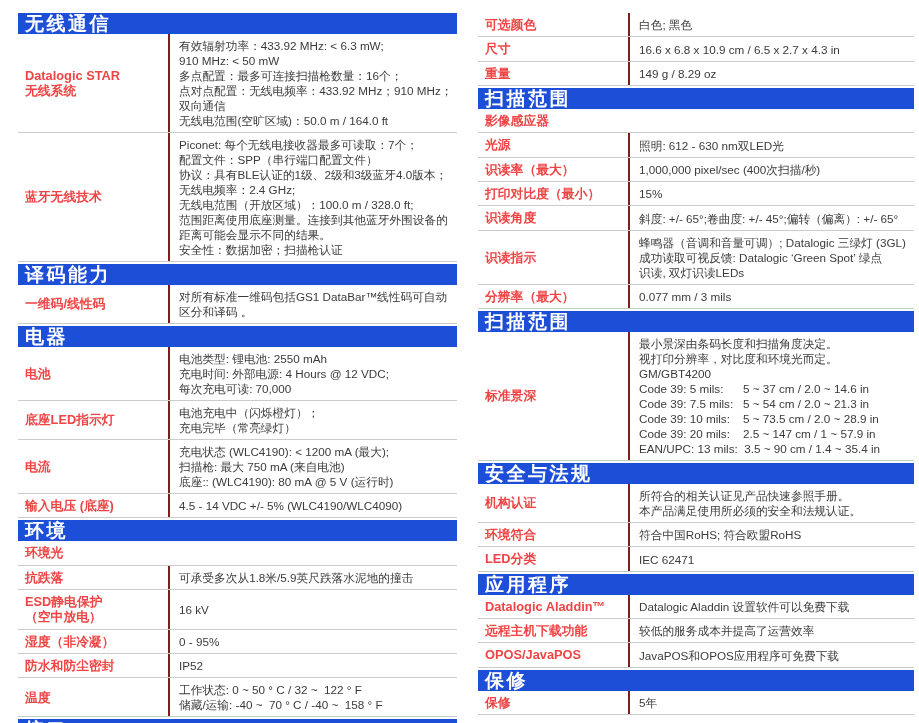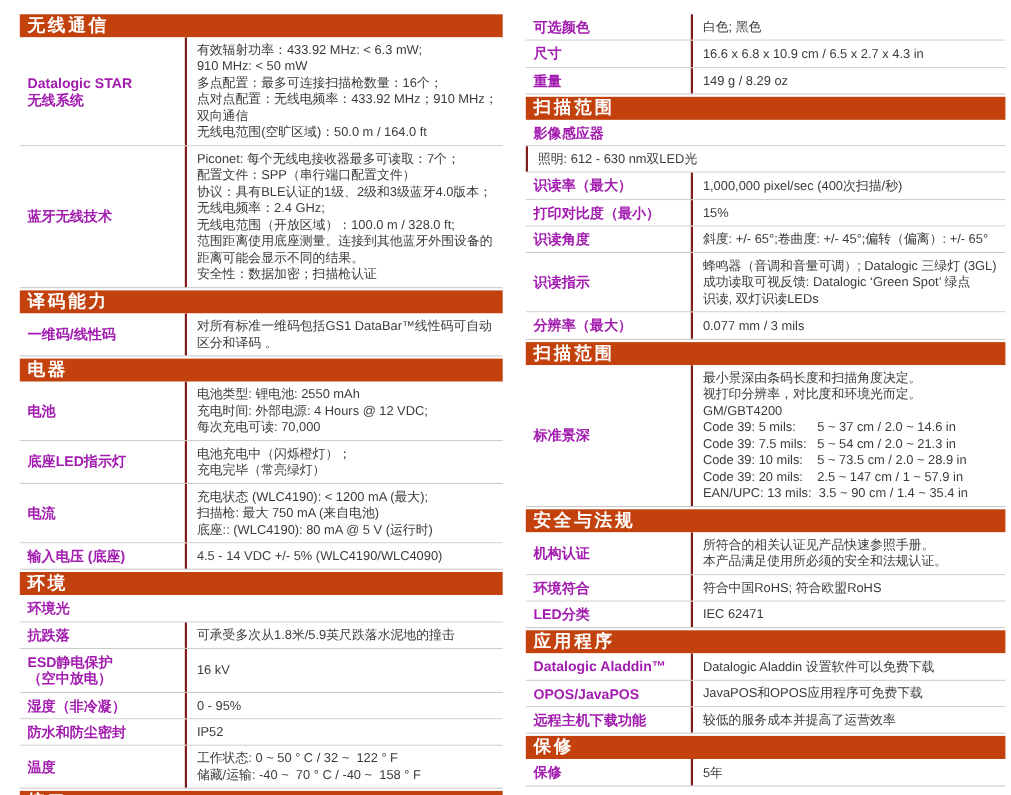--- a/index.html
+++ b/index.html
@@ -5,29 +5,29 @@
   html,body{margin:0;padding:0;}
   body{
     width:919px;height:723px;overflow:hidden;background:#ffffff;
     font-family:"Liberation Sans","DejaVu Sans",sans-serif;
   }
   .page{display:flex;padding:13px 0 0 18px;gap:21px;}
   .col{flex:none;}
   .col-left{width:439px;}
   .col-right{width:436px;}
   .section-header{
-    background:#c2410c;color:#ffffff;font-weight:bold;font-size:16px;
+    background:#1d4ed8;color:#ffffff;font-weight:bold;font-size:19px;
     letter-spacing:2.5px;height:21px;line-height:21px;padding-left:7px;
     margin-top:2px;
   }
   .col > .section-header:first-child{margin-top:0;}
   .spec-row{display:flex;border-bottom:1px solid #cbcbcb;background:#ffffff;}
   .spec-label{
     flex:none;width:150px;box-sizing:border-box;display:flex;align-items:center;
-    padding:4px 4px 4px 7px;color:#a21caf;font-weight:bold;font-size:12.8px;
+    padding:4px 4px 4px 7px;color:#ef4444;font-weight:bold;font-size:12.8px;
     line-height:1.2;white-space:pre-line;
   }
   .spec-value{
     flex:1;border-left:2px solid #7f1d1d;box-sizing:border-box;
     display:flex;align-items:center;
     padding:4px 2px 4px 9px;color:#3b3b3b;font-size:11.7px;
     line-height:15px;white-space:pre-wrap;
   }
 </style>
 </head>
@@ -124,20 +124,21 @@
       </div>
       <div class="spec-row">
         <div class="spec-label">重量</div>
         <div class="spec-value">149 g / 8.29 oz</div>
       </div>
       <div class="section-header">扫描范围</div>
       <div class="spec-row">
         <div class="spec-label">影像感应器</div>
       </div>
       <div class="spec-row">
+        <div class="spec-label">光源</div>
         <div class="spec-value">照明: 612 - 630 nm双LED光</div>
       </div>
       <div class="spec-row">
         <div class="spec-label">识读率（最大）</div>
         <div class="spec-value">1,000,000 pixel/sec (400次扫描/秒)</div>
       </div>
       <div class="spec-row">
         <div class="spec-label">打印对比度（最小）</div>
         <div class="spec-value">15%</div>
       </div>
@@ -180,26 +181,26 @@
       <div class="spec-row">
         <div class="spec-label">LED分类</div>
         <div class="spec-value">IEC 62471</div>
       </div>
       <div class="section-header">应用程序</div>
       <div class="spec-row">
         <div class="spec-label">Datalogic Aladdin™</div>
         <div class="spec-value">Datalogic Aladdin 设置软件可以免费下载</div>
       </div>
       <div class="spec-row">
+        <div class="spec-label">远程主机下载功能</div>
+        <div class="spec-value">较低的服务成本并提高了运营效率</div>
+      </div>
+      <div class="spec-row">
         <div class="spec-label">OPOS/JavaPOS</div>
         <div class="spec-value">JavaPOS和OPOS应用程序可免费下载</div>
-      </div>
-      <div class="spec-row">
-        <div class="spec-label">远程主机下载功能</div>
-        <div class="spec-value">较低的服务成本并提高了运营效率</div>
       </div>
       <div class="section-header">保修</div>
       <div class="spec-row">
         <div class="spec-label">保修</div>
         <div class="spec-value">5年</div>
       </div>
     </div>
 </div>
 
 </body></html>

